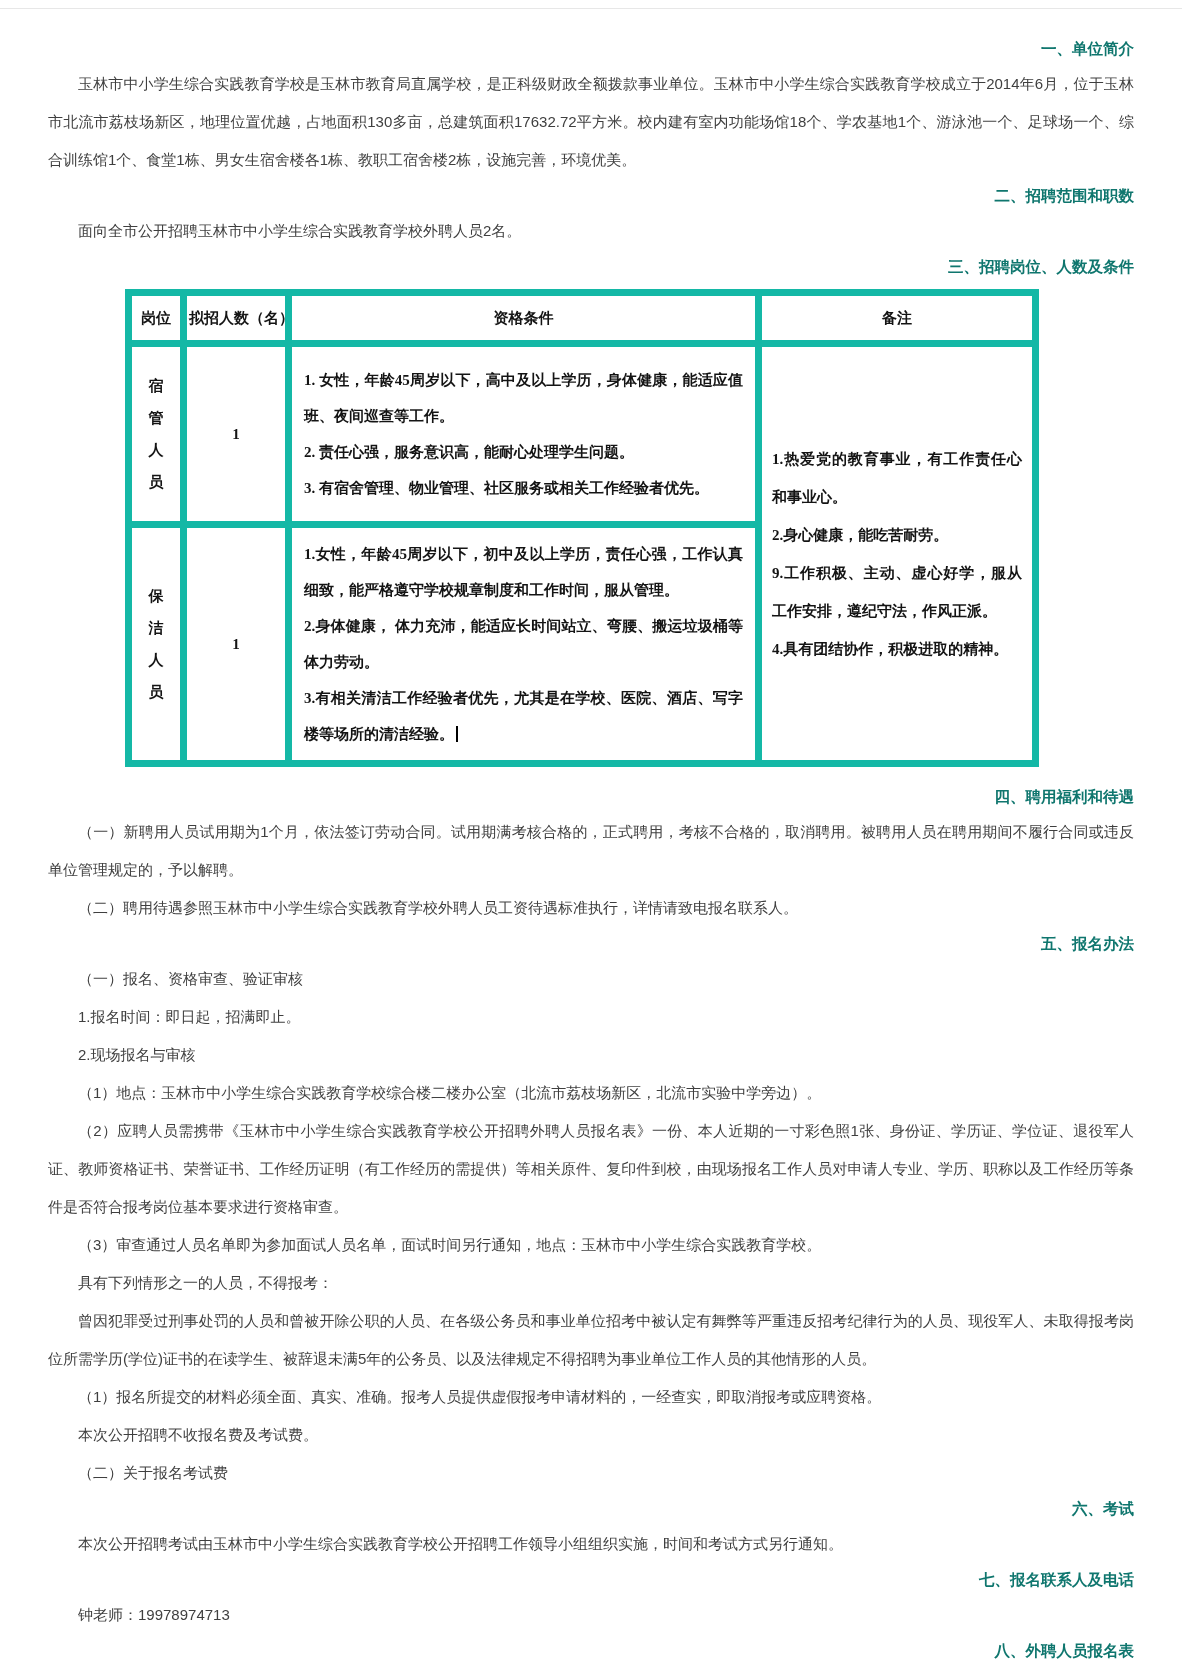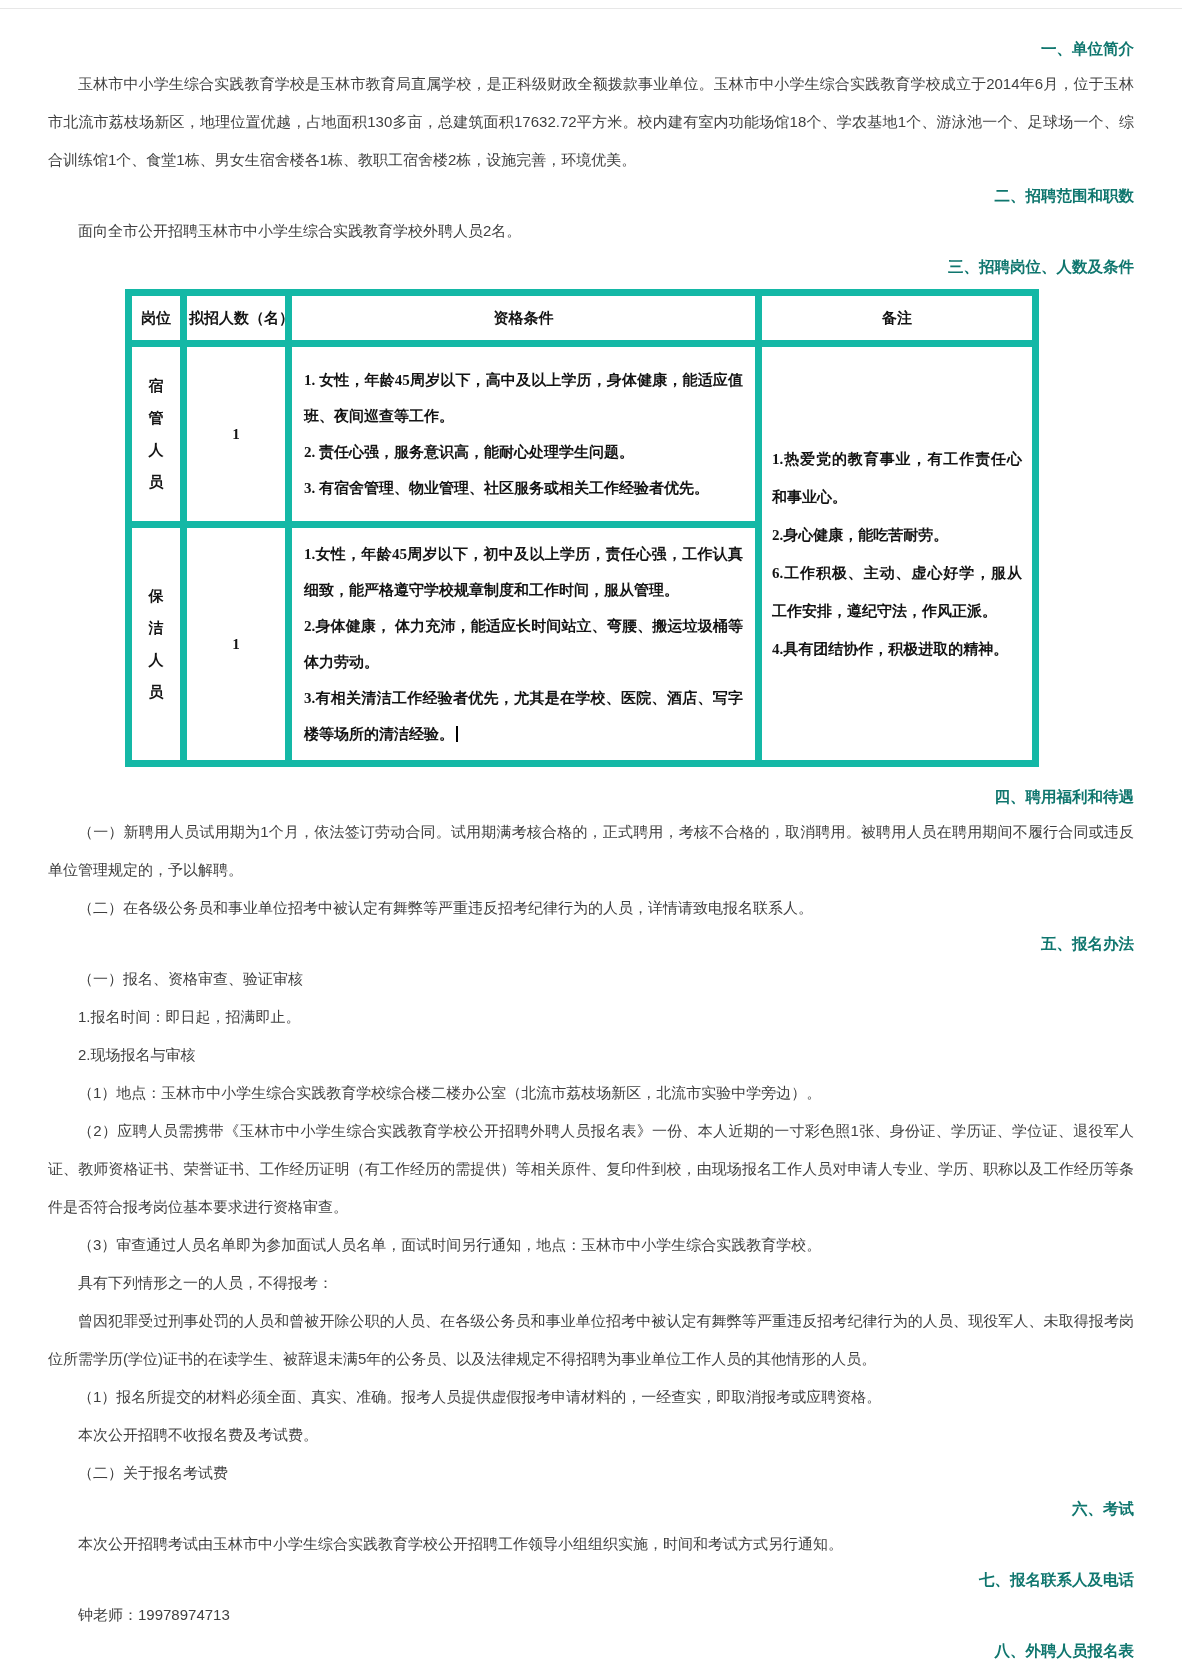--- a/index.html
+++ b/index.html
@@ -133,39 +133,39 @@
         <td class="post-cell">宿管人员</td>
         <td class="count-cell">1</td>
         <td class="reqs-cell">
           <p>1. 女性，年龄45周岁以下，高中及以上学历，身体健康，能适应值班、夜间巡查等工作。</p>
           <p>2. 责任心强，服务意识高，能耐心处理学生问题。</p>
           <p>3. 有宿舍管理、物业管理、社区服务或相关工作经验者优先。</p>
         </td>
         <td class="remarks-cell" rowspan="2">
           <p>1.热爱党的教育事业，有工作责任心和事业心。</p>
           <p>2.身心健康，能吃苦耐劳。</p>
-          <p>6.工作积极、主动、虚心好学，服从工作安排，遵纪守法，作风正派。</p>
+          <p>9.工作积极、主动、虚心好学，服从工作安排，遵纪守法，作风正派。</p>
           <p>4.具有团结协作，积极进取的精神。</p>
         </td>
       </tr>
       <tr class="row-2">
         <td class="post-cell">保洁人员</td>
         <td class="count-cell">1</td>
         <td class="reqs-cell">
           <p>1.女性，年龄45周岁以下，初中及以上学历，责任心强，工作认真细致，能严格遵守学校规章制度和工作时间，服从管理。</p>
           <p>2.身体健康， 体力充沛，能适应长时间站立、弯腰、搬运垃圾桶等体力劳动。</p>
           <p><span>3.有相关清洁工作经验者优先，尤其是在学校、医院、酒店、写字楼等场所的清洁经验。</span><span class="caret"></span></p>
         </td>
       </tr>
     </tbody>
   </table>
 
   <h3 class="sec">四、聘用福利和待遇</h3>
   <p class="body">（一）新聘用人员试用期为1个月，依法签订劳动合同。试用期满考核合格的，正式聘用，考核不合格的，取消聘用。被聘用人员在聘用期间不履行合同或违反单位管理规定的，予以解聘。</p>
-  <p class="body">（二）在各级公务员和事业单位招考中被认定有舞弊等严重违反招考纪律行为的人员，详情请致电报名联系人。</p>
+  <p class="body">（二）聘用待遇参照玉林市中小学生综合实践教育学校外聘人员工资待遇标准执行，详情请致电报名联系人。</p>
 
   <h3 class="sec">五、报名办法</h3>
   <p class="body">（一）报名、资格审查、验证审核</p>
   <p class="body">1.报名时间：即日起，招满即止。</p>
   <p class="body">2.现场报名与审核</p>
   <p class="body">（1）地点：玉林市中小学生综合实践教育学校综合楼二楼办公室（北流市荔枝场新区，北流市实验中学旁边）。</p>
   <p class="body">（2）应聘人员需携带《玉林市中小学生综合实践教育学校公开招聘外聘人员报名表》一份、本人近期的一寸彩色照1张、身份证、学历证、学位证、退役军人证、教师资格证书、荣誉证书、工作经历证明（有工作经历的需提供）等相关原件、复印件到校，由现场报名工作人员对申请人专业、学历、职称以及工作经历等条件是否符合报考岗位基本要求进行资格审查。</p>
   <p class="body">（3）审查通过人员名单即为参加面试人员名单，面试时间另行通知，地点：玉林市中小学生综合实践教育学校。</p>
   <p class="body">具有下列情形之一的人员，不得报考：</p>
   <p class="body">曾因犯罪受过刑事处罚的人员和曾被开除公职的人员、在各级公务员和事业单位招考中被认定有舞弊等严重违反招考纪律行为的人员、现役军人、未取得报考岗位所需学历(学位)证书的在读学生、被辞退未满5年的公务员、以及法律规定不得招聘为事业单位工作人员的其他情形的人员。</p>

